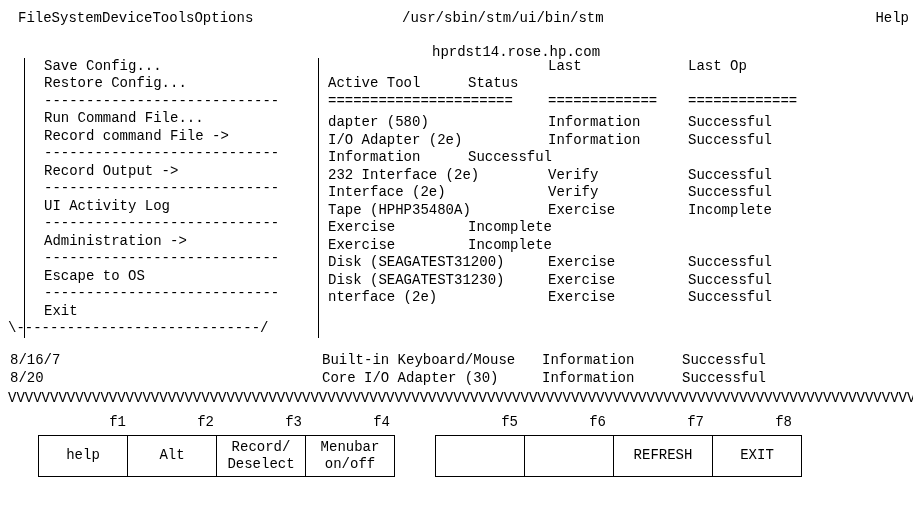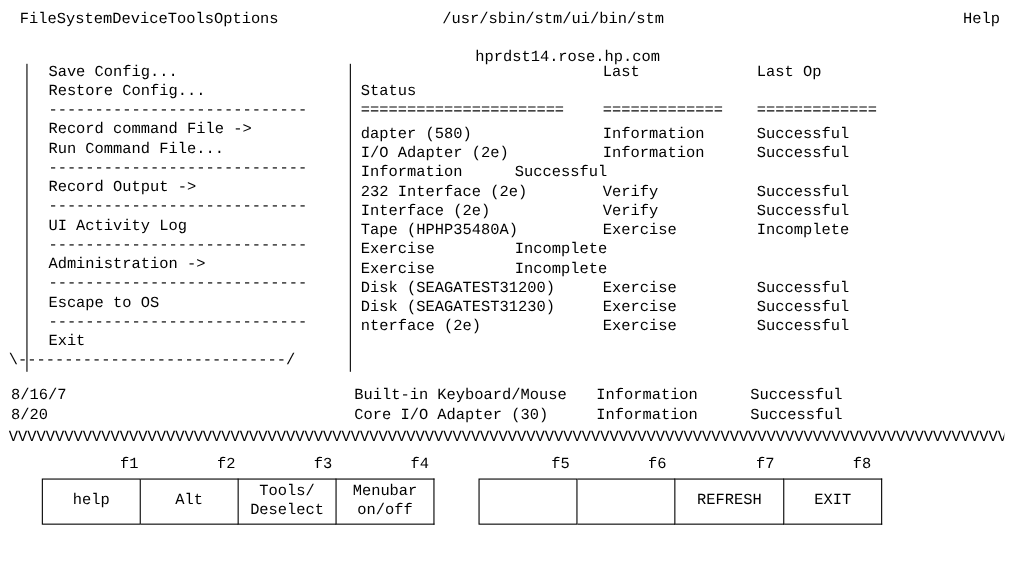--- a/index.html
+++ b/index.html
@@ -57,20 +57,21 @@
 
 <div class="body">
 
   <div class="hdr1">
     <div class="row">
       <span class="c1"></span>
       <span class="c2">Last</span>
       <span class="c3">Last Op</span>
     </div>
     <div class="row">
+      <span class="c2">Active Tool</span>
       <span class="c3">Status</span>
     </div>
     <div class="row">
       <span class="c1">======================</span>
       <span class="c2">=============</span>
       <span class="c3">=============</span>
     </div>
     <div style="height:4px"></div>
     <div id="datarows">
           <div class="row"><span class="c1">dapter (580)</span><span class="c2">Information</span><span class="c3">Successful</span></div>
@@ -87,22 +88,22 @@
         </div>
   </div>
 
   <div class="ddmenu">
     <div class="bar"></div>
         <div class="barR"></div>
     <div class="items">
       <div class="mi">Save Config...</div>
       <div class="mi">Restore Config...</div>
       <div class="sep">----------------------------</div>
+      <div class="mi">Run Command File...</div>
       <div class="mi">Record command File -&gt;</div>
-      <div class="mi">Run Command File...</div>
       <div class="sep">----------------------------</div>
       <div class="mi">Record Output -&gt;</div>
       <div class="sep">----------------------------</div>
       <div class="mi">UI Activity Log</div>
       <div class="sep">----------------------------</div>
       <div class="mi">Administration -&gt;</div>
       <div class="sep">----------------------------</div>
       <div class="mi">Escape to OS</div>
       <div class="sep">----------------------------</div>
       <div class="mi">Exit</div>
@@ -134,21 +135,21 @@
 
   <div class="fkeys" style="margin-left:30px;">
     <div class="grp">
       <div class="fbox fw-s">
             <span>help</span>
           </div>
       <div class="fbox fw-s">
             <span>Alt</span>
           </div>
       <div class="fbox fw-s">
-            <span>Tools/</span>
+            <span>Record/</span>
             <span>Deselect</span>
           </div>
       <div class="fbox fw-s">
             <span>Menubar</span>
             <span>on/off</span>
           </div>
     </div>
     <div class="gap"></div>
     <div class="grp">
       <div class="fbox fw-s">

